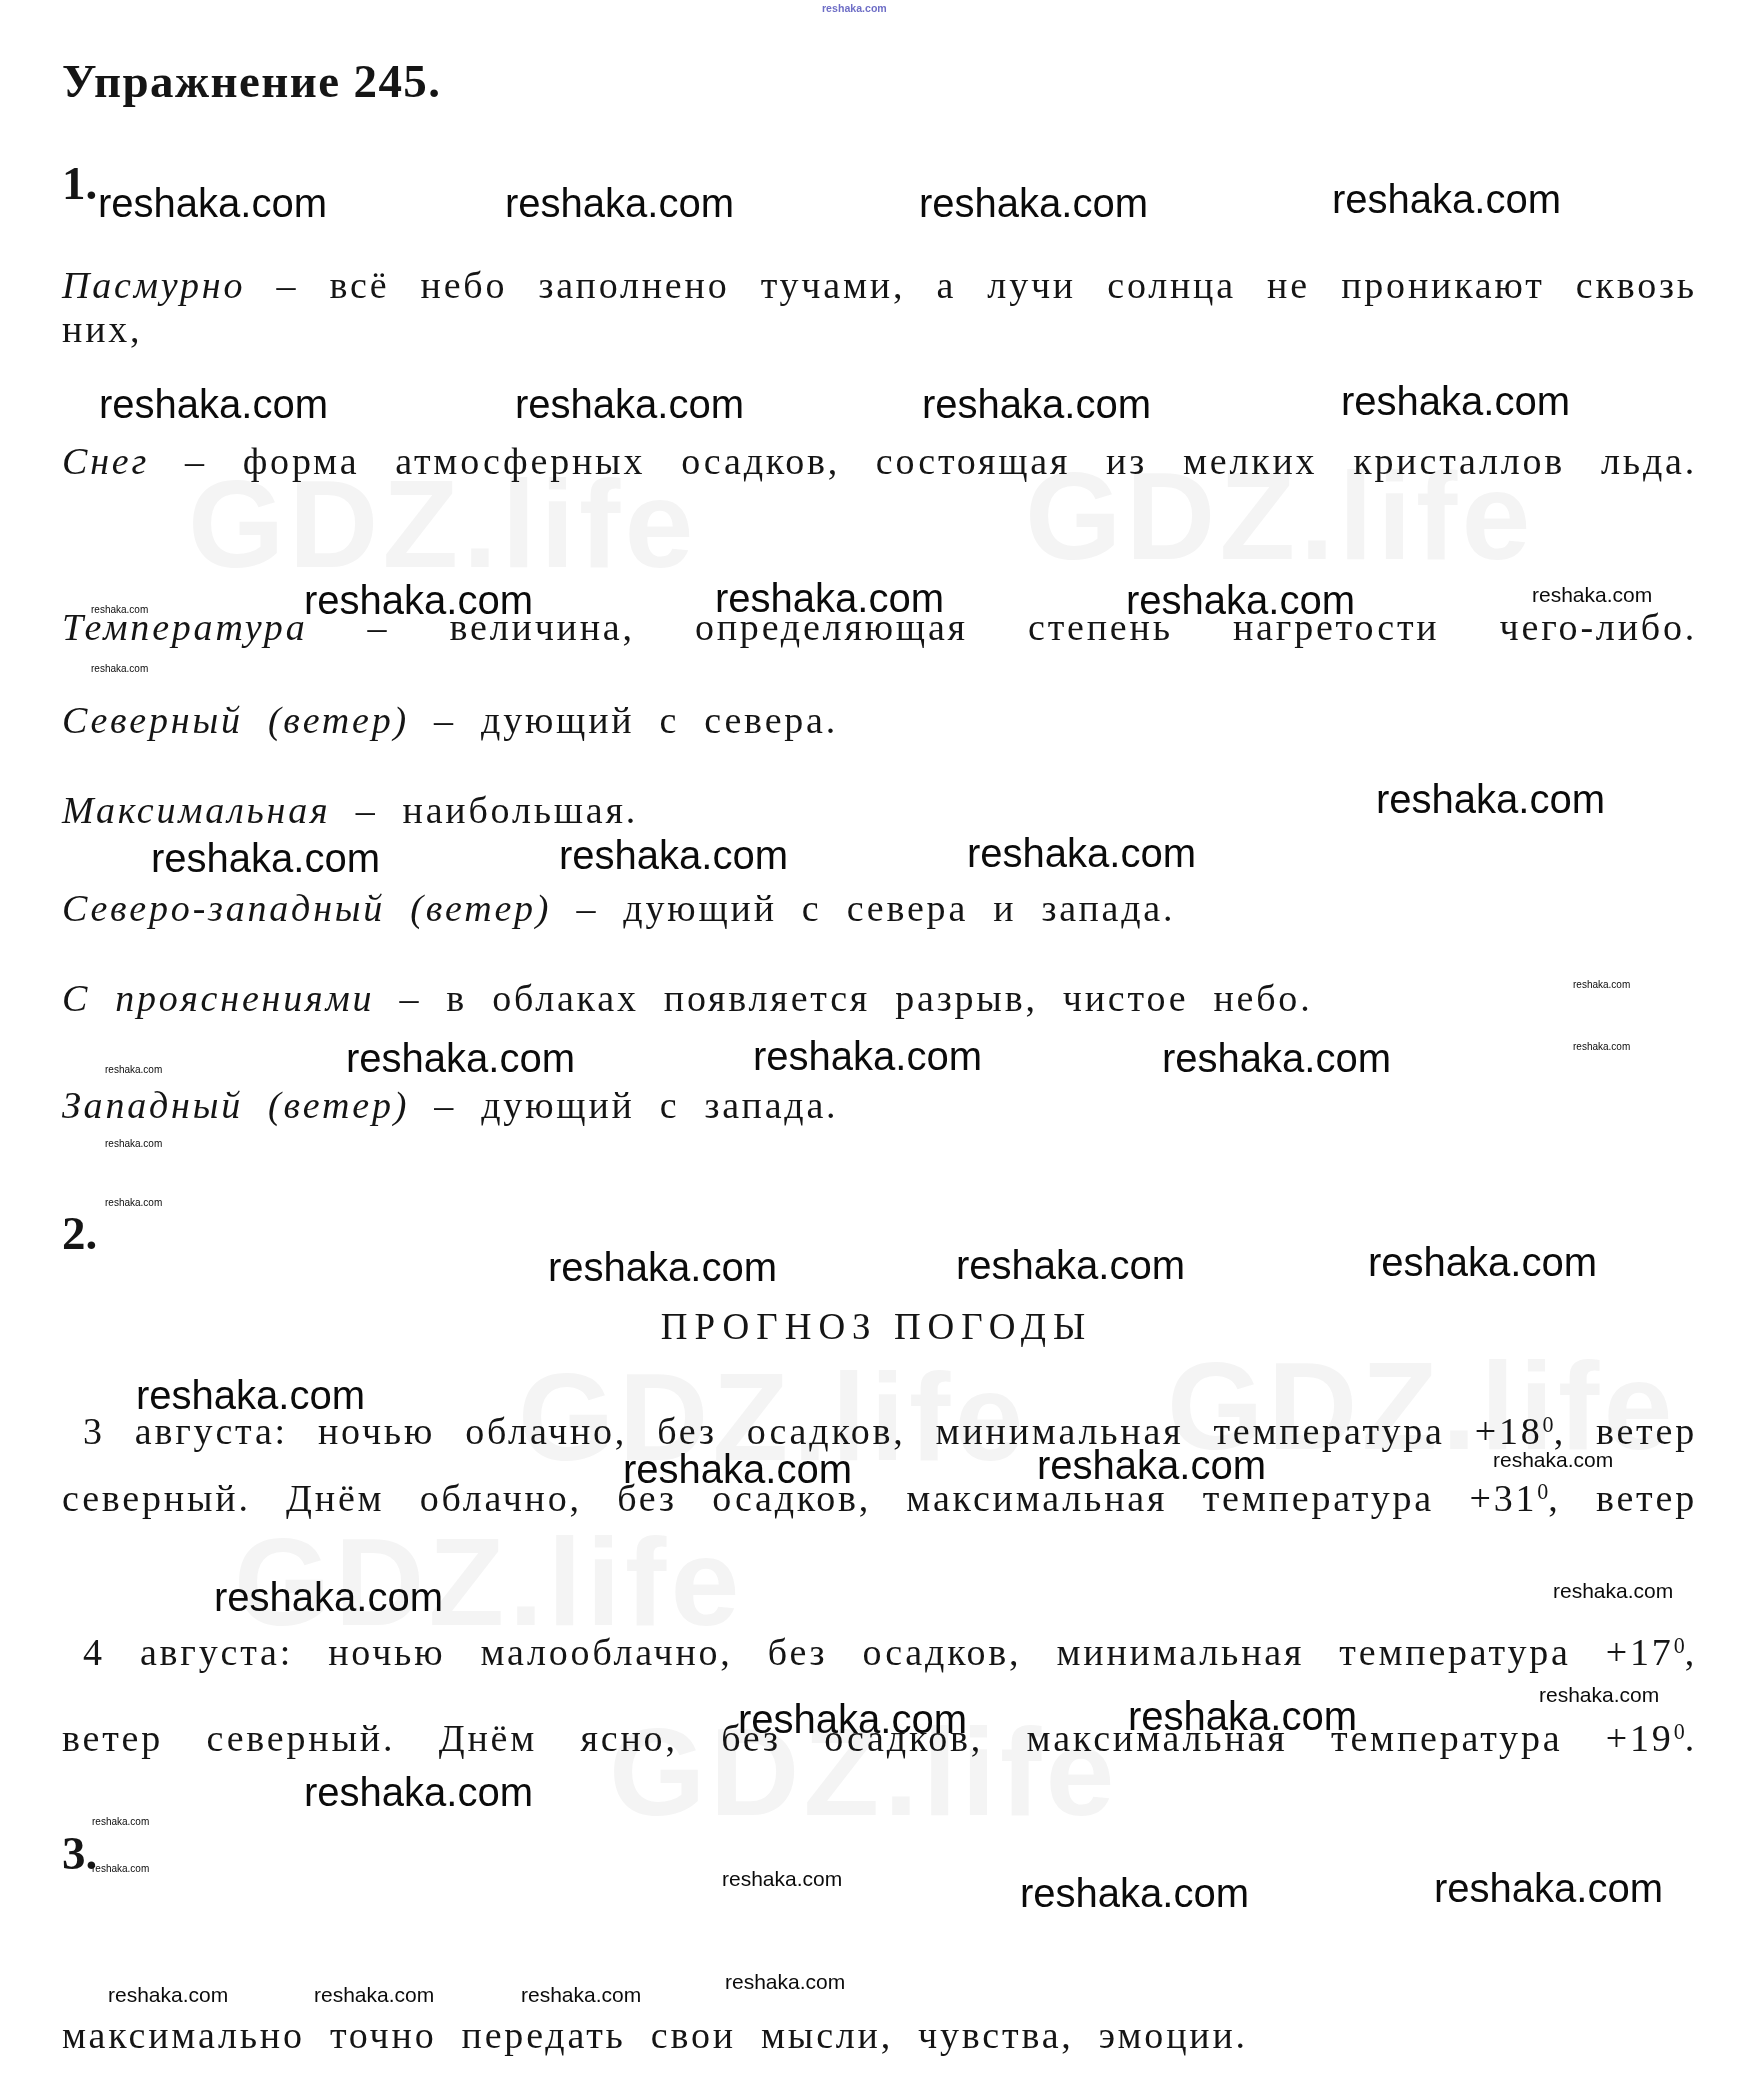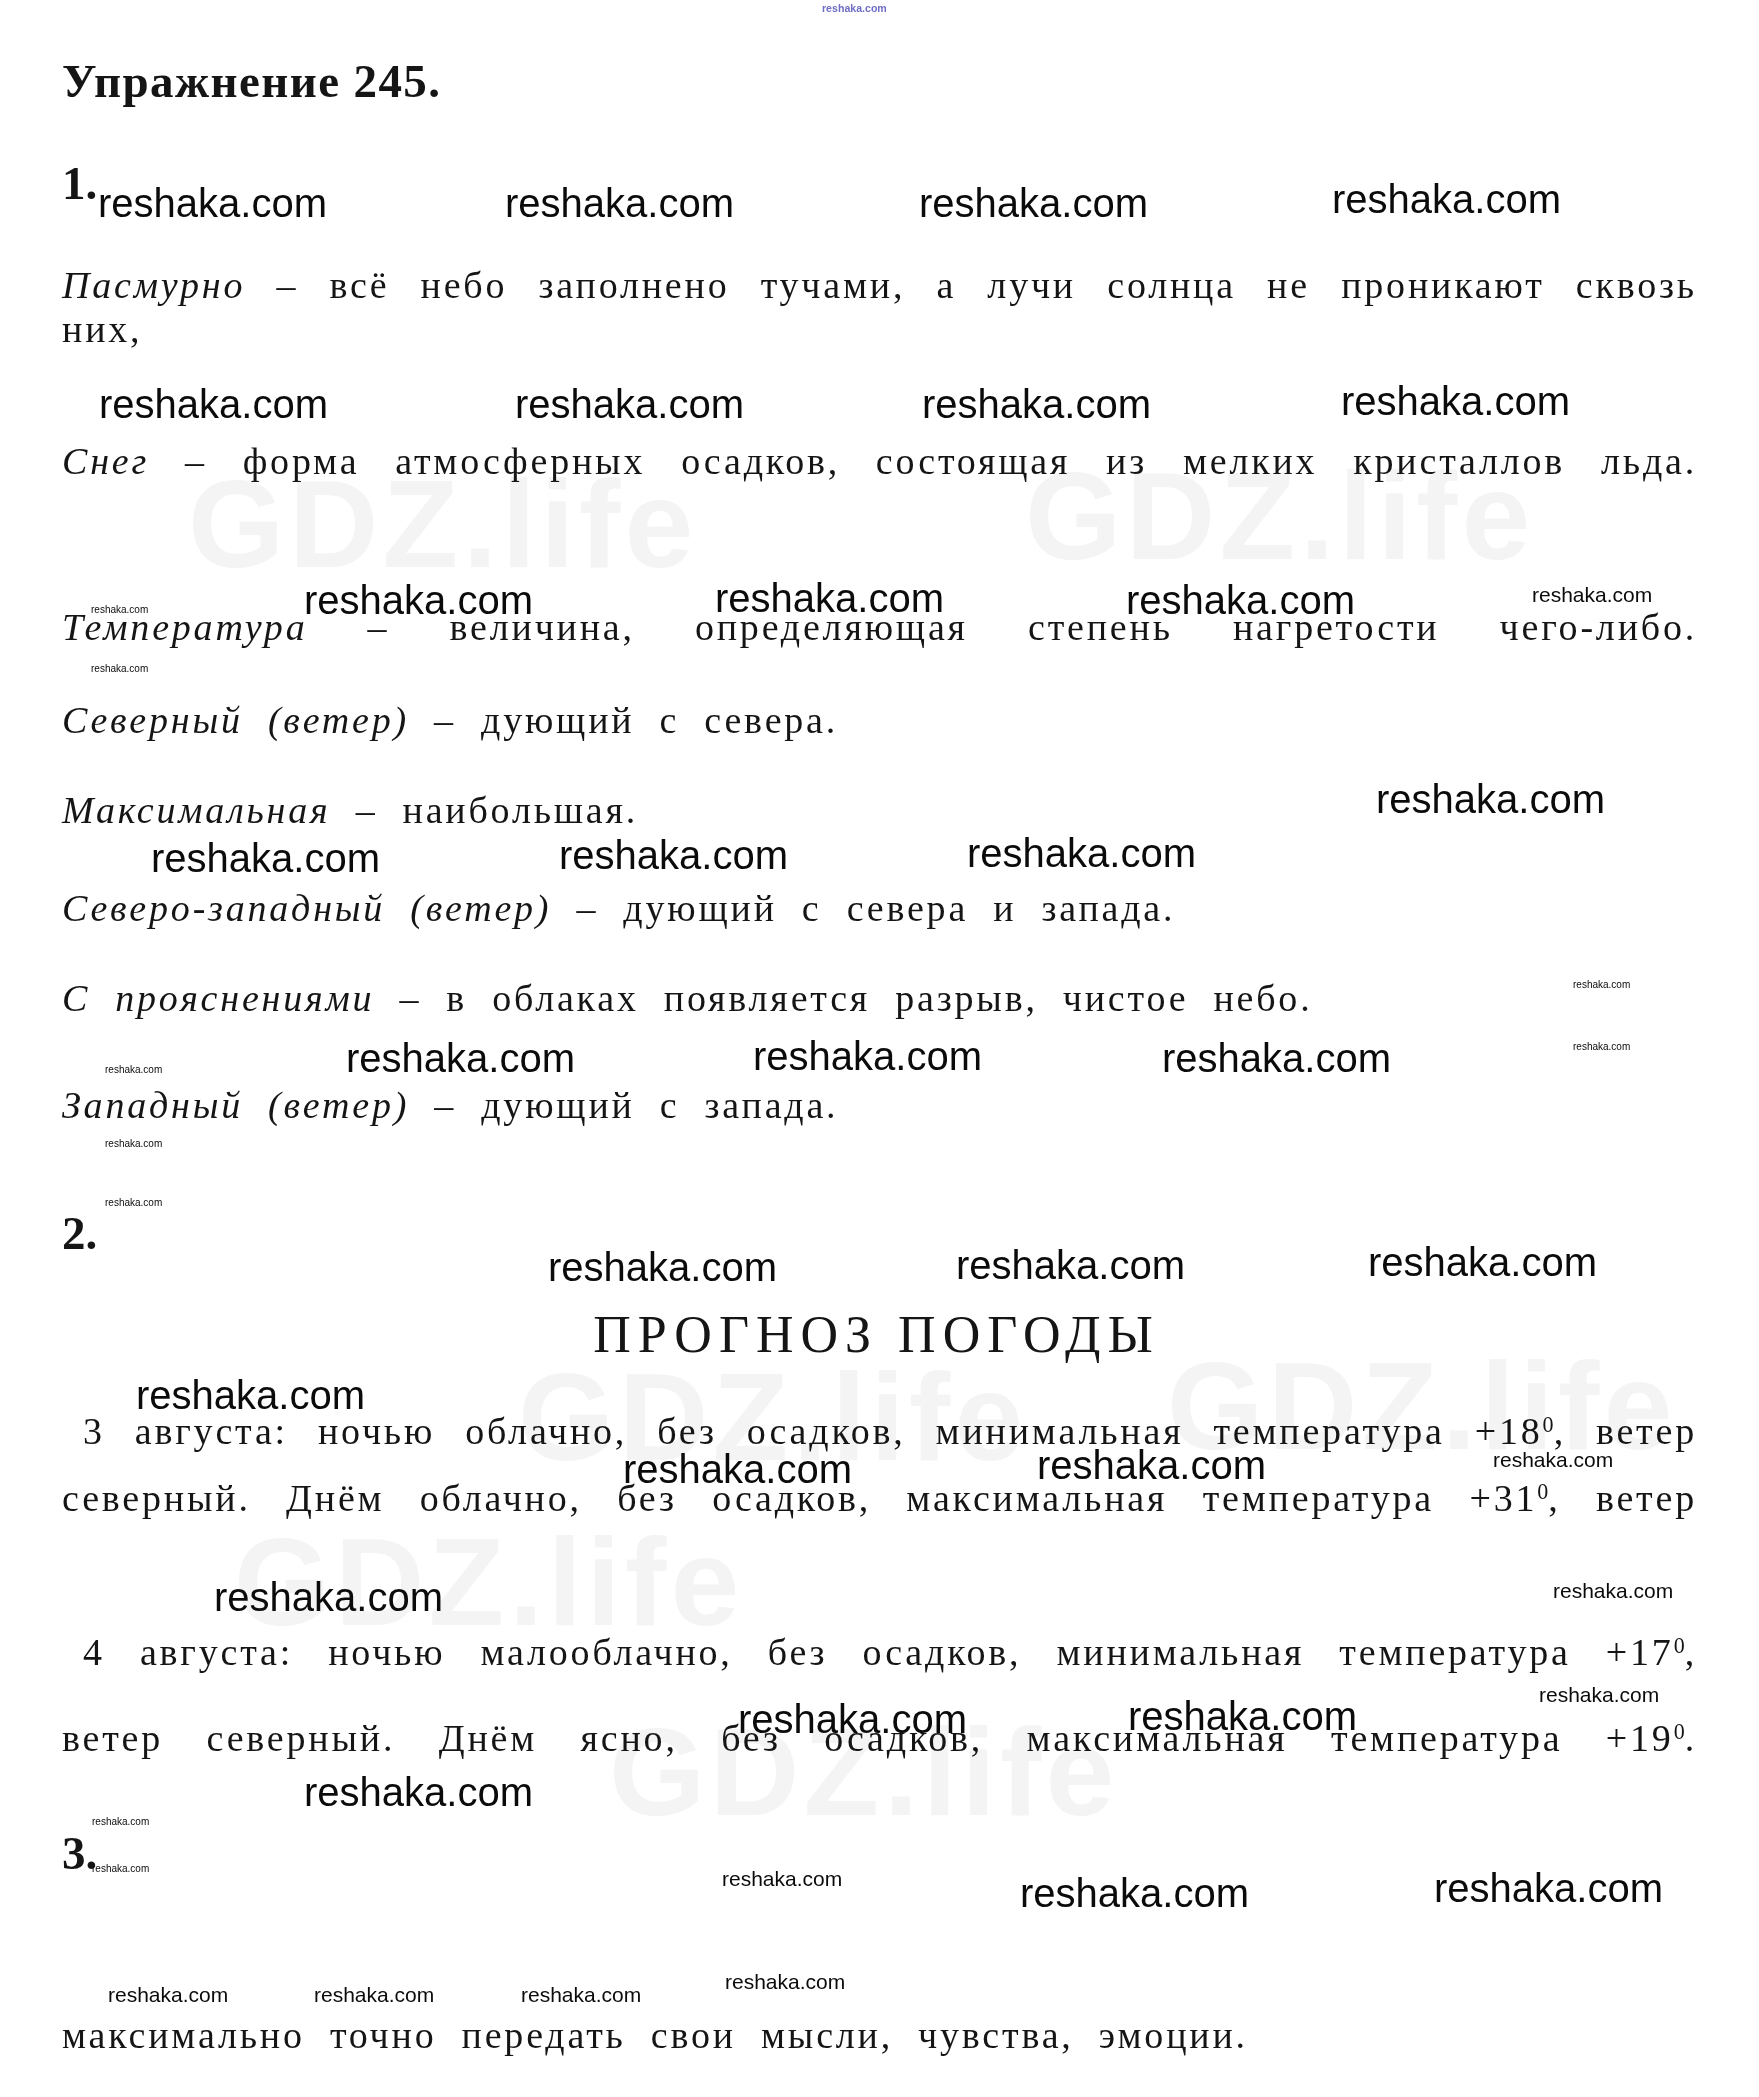--- a/index.html
+++ b/index.html
@@ -34,21 +34,21 @@
     position:absolute;left:62px;top:54px;
     font-size:47px;font-weight:bold;letter-spacing:1.4px;
   }
   .num{
     position:absolute;left:62px;
     font-size:47px;font-weight:bold;
   }
   .heading{
     position:absolute;left:0;top:1305px;width:1753px;
     text-align:center;
-    font-size:52px;letter-spacing:7px;
+    font-size:37px;letter-spacing:7px;
   }
   
   .wm{
     position:absolute;
     font-family:"Liberation Sans", sans-serif;
     color:#0b0b0b;
     white-space:nowrap;
   }
   .wm-b{ font-size:40px; }
   .wm-m{ font-size:21px; }

